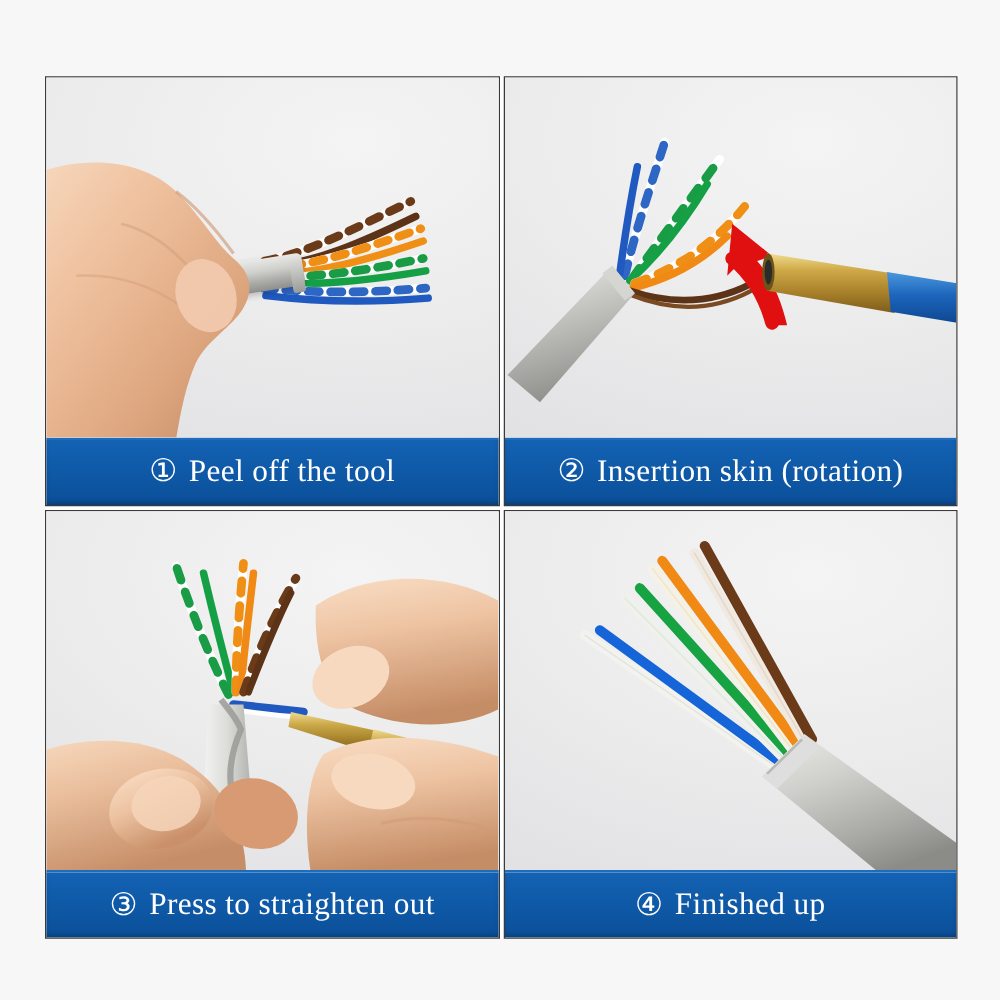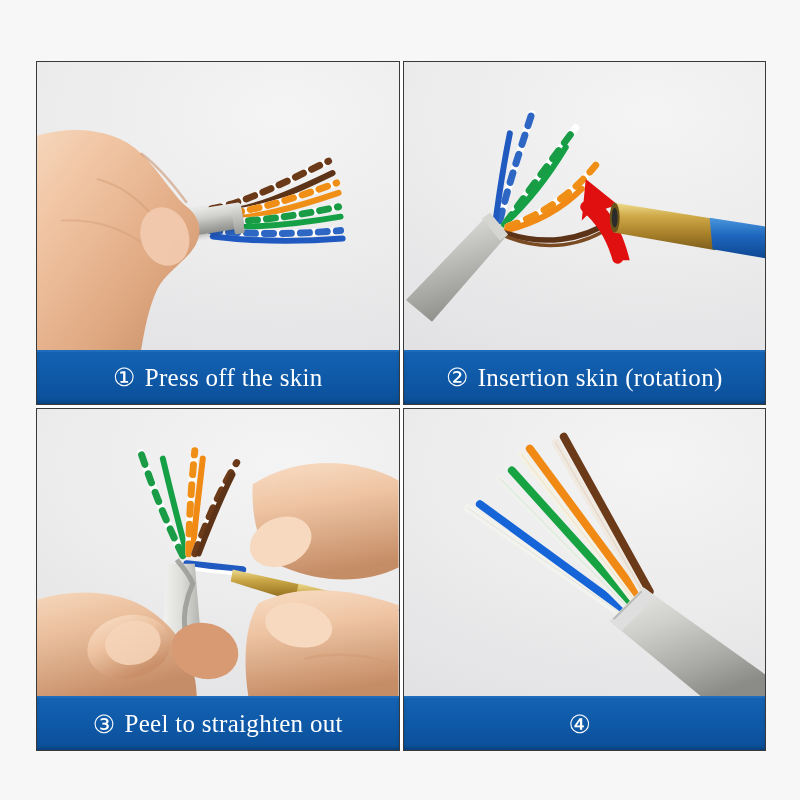--- a/index.html
+++ b/index.html
@@ -128,21 +128,21 @@
                  C162,156 166,168 160,182 C152,200 130,210 120,230
                  C112,248 108,268 104,292 L-10,292 Z" fill="url(#skin1)"></path>
         <path d="M104,92 C120,104 134,120 150,142" stroke="#c98e66" stroke-width="2.5" fill="none" opacity=".55"></path>
         <path d="M60,118 C84,124 104,140 120,160" stroke="#cf9971" stroke-width="2" fill="none" opacity=".45"></path>
         <path d="M24,160 C56,158 86,168 110,186" stroke="#cf9971" stroke-width="2" fill="none" opacity=".4"></path>
         <ellipse cx="128" cy="176" rx="24" ry="30" fill="#f3cbb0" opacity=".9" transform="rotate(-18 128 176)"></ellipse>
       </svg>
     </div>
     <div class="caption">
       <span class="num">①</span>
-      <span>Press off the skin</span>
+      <span>Peel off the tool</span>
     </div>
   </div>
 
   <div class="panel">
     <div class="photo">
       <div class="photo-bg"></div>
 
       <svg viewBox="0 0 362 290" preserveAspectRatio="none" style="position:absolute;inset:0;width:100%;height:100%">
         <g fill="none" stroke-linecap="round">
 
@@ -290,21 +290,21 @@
                  C226,150 214,118 216,76 Z" fill="url(#skin3c)"></path>
         <ellipse cx="244" cy="134" rx="32" ry="24" fill="#f7d9c0" transform="rotate(-24 244 134)"></ellipse>
         <path d="M222,196 C256,178 308,178 362,198 L362,292 L212,292
                  C206,256 208,216 222,196 Z" fill="url(#skin3c)"></path>
         <ellipse cx="262" cy="218" rx="34" ry="22" fill="#f7d9c0" transform="rotate(12 262 218)"></ellipse>
         <path d="M268,252 C300,244 336,248 362,260" stroke="#cf9a74" stroke-width="2.5" fill="none" opacity=".5"></path>
       </svg>
     </div>
     <div class="caption">
       <span class="num">③</span>
-      <span>Peel to straighten out</span>
+      <span>Press to straighten out</span>
     </div>
   </div>
 
   <div class="panel">
     <div class="photo">
       <div class="photo-bg"></div>
 
       <svg viewBox="0 0 362 290" preserveAspectRatio="none" style="position:absolute;inset:0;width:100%;height:100%">
         <g stroke-linecap="round" fill="none">
           <path d="M214,204 L64,100" stroke="#f2f2ee" stroke-width="8"></path>
@@ -331,16 +331,17 @@
             <stop offset="1" stop-color="#8b8b87"></stop>
           </linearGradient>
         </defs>
         <path d="M206,214 L240,180 L362,268 L362,292 L300,292 Z" fill="url(#sh4)"></path>
         <path d="M206,214 L240,180 L252,190 L218,224 Z" fill="#dedede"></path>
         <path d="M210,212 L238,184" stroke="#b9b9b5" stroke-width="2" fill="none"></path>
       </svg>
     </div>
     <div class="caption">
       <span class="num">④</span>
+      <span>Finished up</span>
     </div>
   </div>
 
 </div>
 
 </body></html>

